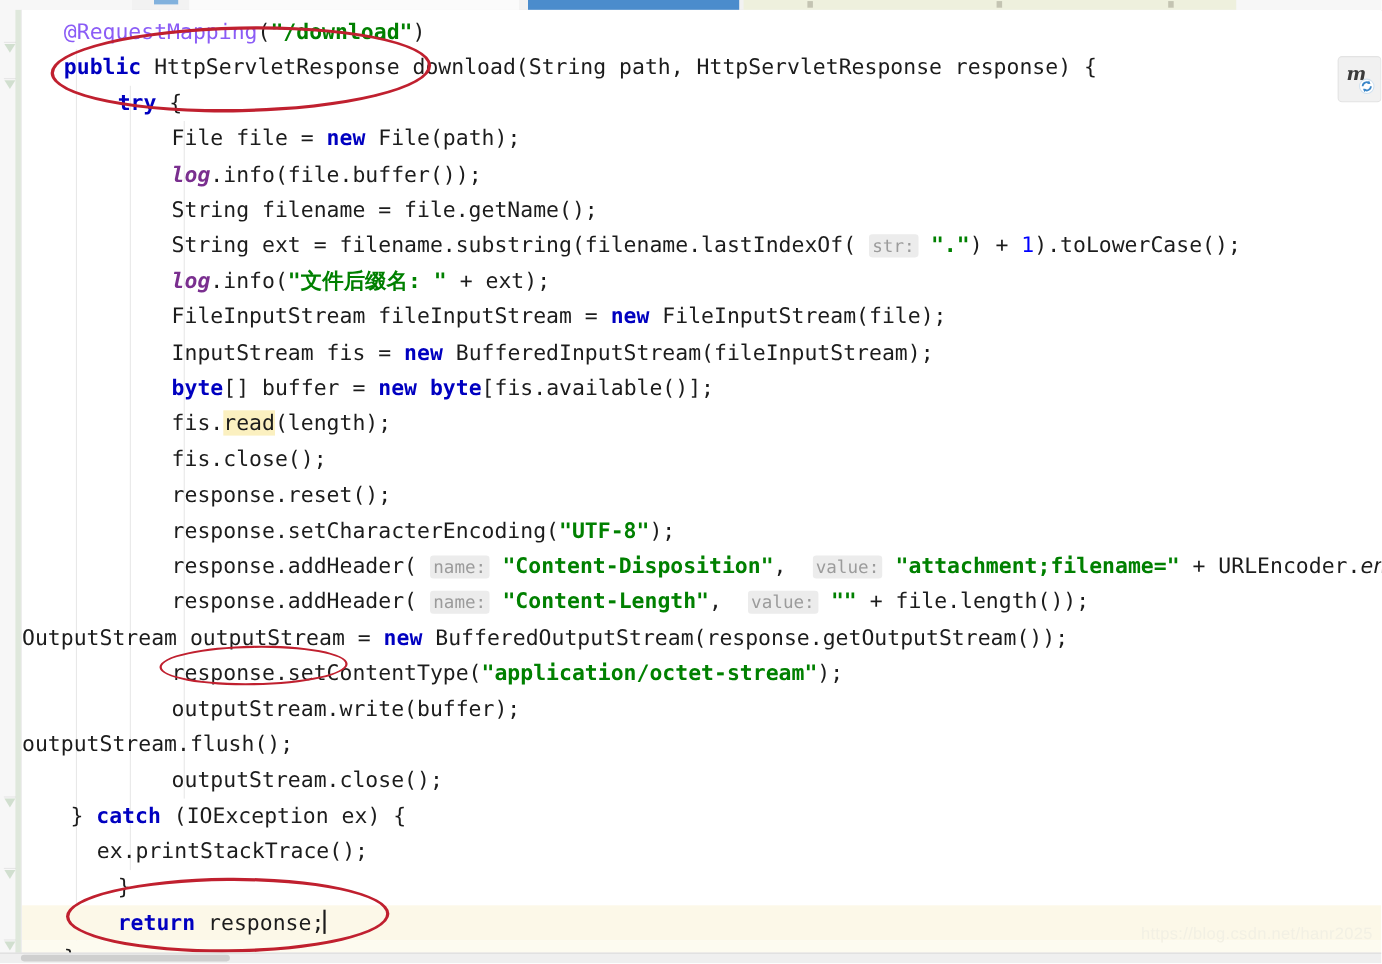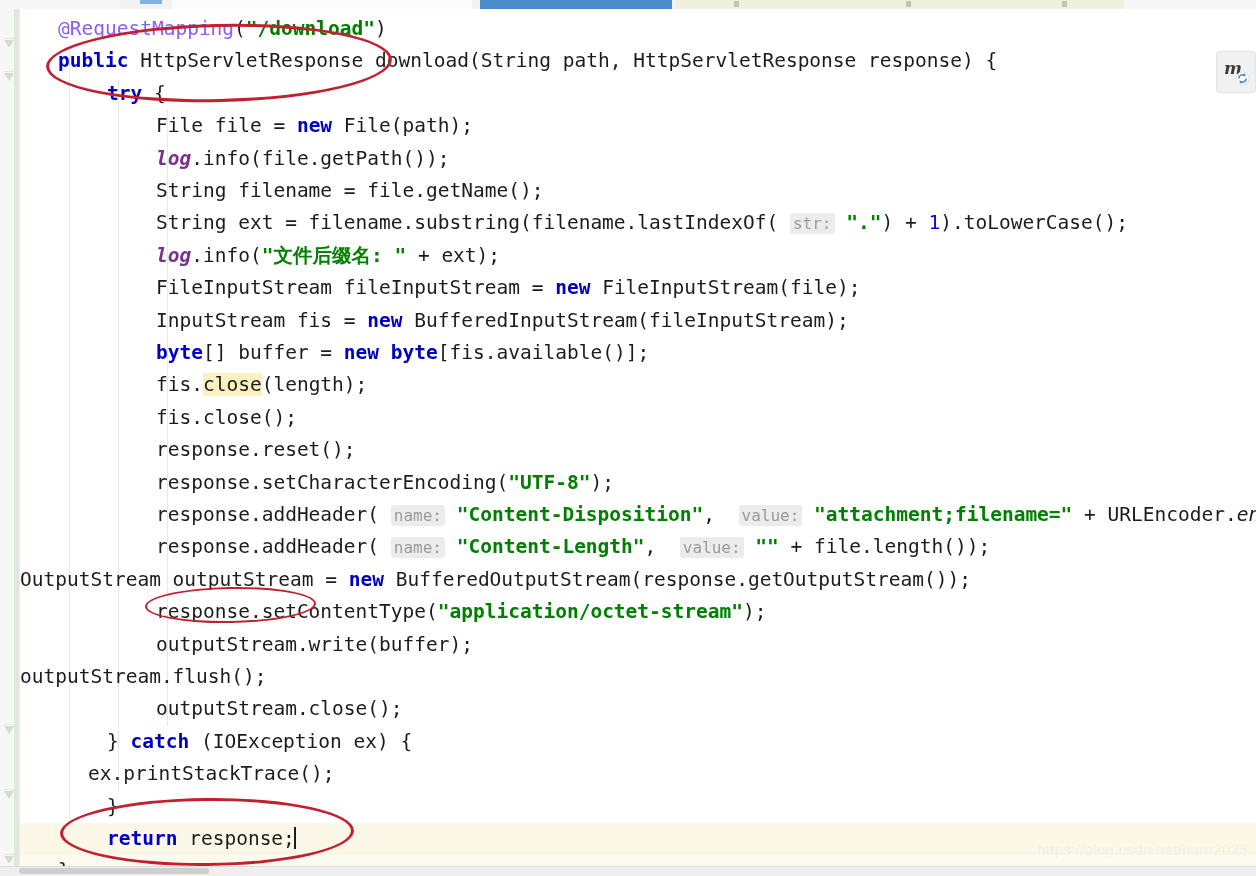--- a/index.html
+++ b/index.html
@@ -269,39 +269,39 @@
 
   <div class="code">
     <div id="code-lines">
         <div class="indent-guide" style="left: 49px; top: 36.4px; height: 810px;"></div>
         <div class="indent-guide" style="left: 98px; top: 68.8px; height: 712.8px;"></div>
         <div class="indent-guide" style="left: 147px; top: 101.2px; height: 615.6px;"></div>
         <div class="line" style="top: 4px; padding-left: 38px;"><span class="ann">@RequestMapping</span><span class="plain">(</span><span class="str">"/download"</span><span class="plain">)</span></div>
         <div class="line" style="top: 36.4px; padding-left: 38px;"><span class="kw">public </span><span class="plain">HttpServletResponse download(String path, HttpServletResponse response) {</span></div>
         <div class="line" style="top: 68.8px; padding-left: 87px;"><span class="kw">try </span><span class="plain">{</span></div>
         <div class="line" style="top: 101.2px; padding-left: 136px;"><span class="plain">File file = </span><span class="kw">new </span><span class="plain">File(path);</span></div>
-        <div class="line" style="top: 133.6px; padding-left: 136px;"><span class="fld">log</span><span class="plain">.info(file.getPath());</span></div>
+        <div class="line" style="top: 133.6px; padding-left: 136px;"><span class="fld">log</span><span class="plain">.info(file.buffer());</span></div>
         <div class="line" style="top: 166px; padding-left: 136px;"><span class="plain">String filename = file.getName();</span></div>
         <div class="line" style="top: 198.4px; padding-left: 136px;"><span class="plain">String ext = filename.substring(filename.lastIndexOf( </span><span class="hint">str:</span><span class="plain"> </span><span class="str">"."</span><span class="plain">) + </span><span class="num">1</span><span class="plain">).toLowerCase();</span></div>
         <div class="line" style="top: 230.8px; padding-left: 136px;"><span class="fld">log</span><span class="plain">.info(</span><span class="str">"文件后缀名: "</span><span class="plain"> + ext);</span></div>
         <div class="line" style="top: 263.2px; padding-left: 136px;"><span class="plain">FileInputStream fileInputStream = </span><span class="kw">new </span><span class="plain">FileInputStream(file);</span></div>
         <div class="line" style="top: 295.6px; padding-left: 136px; text-align: right;"><span class="plain">InputStream fis = </span><span class="kw">new </span><span class="plain">BufferedInputStream(fileInputStream);</span></div>
         <div class="line" style="top: 328px; padding-left: 136px;"><span class="kw">byte</span><span class="plain">[] buffer = </span><span class="kw">new </span><span class="kw">byte</span><span class="plain">[fis.available()];</span></div>
-        <div class="line" style="top: 360.4px; padding-left: 136px;"><span class="plain">fis.</span><span class="plain warnhl">close</span><span class="plain">(length);</span></div>
+        <div class="line" style="top: 360.4px; padding-left: 136px;"><span class="plain">fis.</span><span class="plain warnhl">read</span><span class="plain">(length);</span></div>
         <div class="line" style="top: 392.8px; padding-left: 136px;"><span class="plain">fis.close();</span></div>
         <div class="line" style="top: 425.2px; padding-left: 136px;"><span class="plain">response.reset();</span></div>
         <div class="line" style="top: 457.6px; padding-left: 136px;"><span class="plain">response.setCharacterEncoding(</span><span class="str">"UTF-8"</span><span class="plain">);</span></div>
         <div class="line" style="top: 490px; padding-left: 136px;"><span class="plain">response.addHeader( </span><span class="hint">name:</span><span class="plain"> </span><span class="str">"Content-Disposition"</span><span class="plain">,  </span><span class="hint">value:</span><span class="plain"> </span><span class="str">"attachment;filename="</span><span class="plain"> + URLEncoder.</span><span class="plain " style="font-style: italic;">en</span></div>
         <div class="line" style="top: 522.4px; padding-left: 136px;"><span class="plain">response.addHeader( </span><span class="hint">name:</span><span class="plain"> </span><span class="str">"Content-Length"</span><span class="plain">,  </span><span class="hint">value:</span><span class="plain"> </span><span class="str">""</span><span class="plain"> + file.length());</span></div>
         <div class="line" style="top: 554.8px; "><span class="plain">OutputStream outputStream = </span><span class="kw">new </span><span class="plain">BufferedOutputStream(response.getOutputStream());</span></div>
         <div class="line" style="top: 587.2px; padding-left: 136px;"><span class="plain">response.setContentType(</span><span class="str">"application/octet-stream"</span><span class="plain">);</span></div>
         <div class="line" style="top: 619.6px; padding-left: 136px;"><span class="plain">outputStream.write(buffer);</span></div>
         <div class="line" style="top: 652px; "><span class="plain">outputStream.flush();</span></div>
         <div class="line" style="top: 684.4px; padding-left: 136px;"><span class="plain">outputStream.close();</span></div>
-        <div class="line" style="top: 716.8px; padding-left: 87px;"><span class="plain">} </span><span class="kw">catch </span><span class="plain">(IOException ex) {</span></div>
+        <div class="line" style="top: 716.8px; padding-left: 44px;"><span class="plain">} </span><span class="kw">catch </span><span class="plain">(IOException ex) {</span></div>
         <div class="line" style="top: 749.2px; padding-left: 68px;"><span class="plain">ex.printStackTrace();</span></div>
         <div class="line" style="top: 781.6px; padding-left: 87px;"><span class="plain">}</span></div>
         <div class="caret-line-bg" style="top: 814px;"></div>
         <div class="caret-line-bg low" style="top: 846.4px; height: 51.84px;"></div>
         <div class="line" style="top: 814px; padding-left: 87px;"><span class="kw">return </span><span class="plain">response;</span><span class="caret"></span></div>
         <div class="line" style="top: 846.4px; padding-left: 38px;"><span class="plain">}</span></div>
       </div>
   </div>
 
   <div class="ellipse e1"></div>

